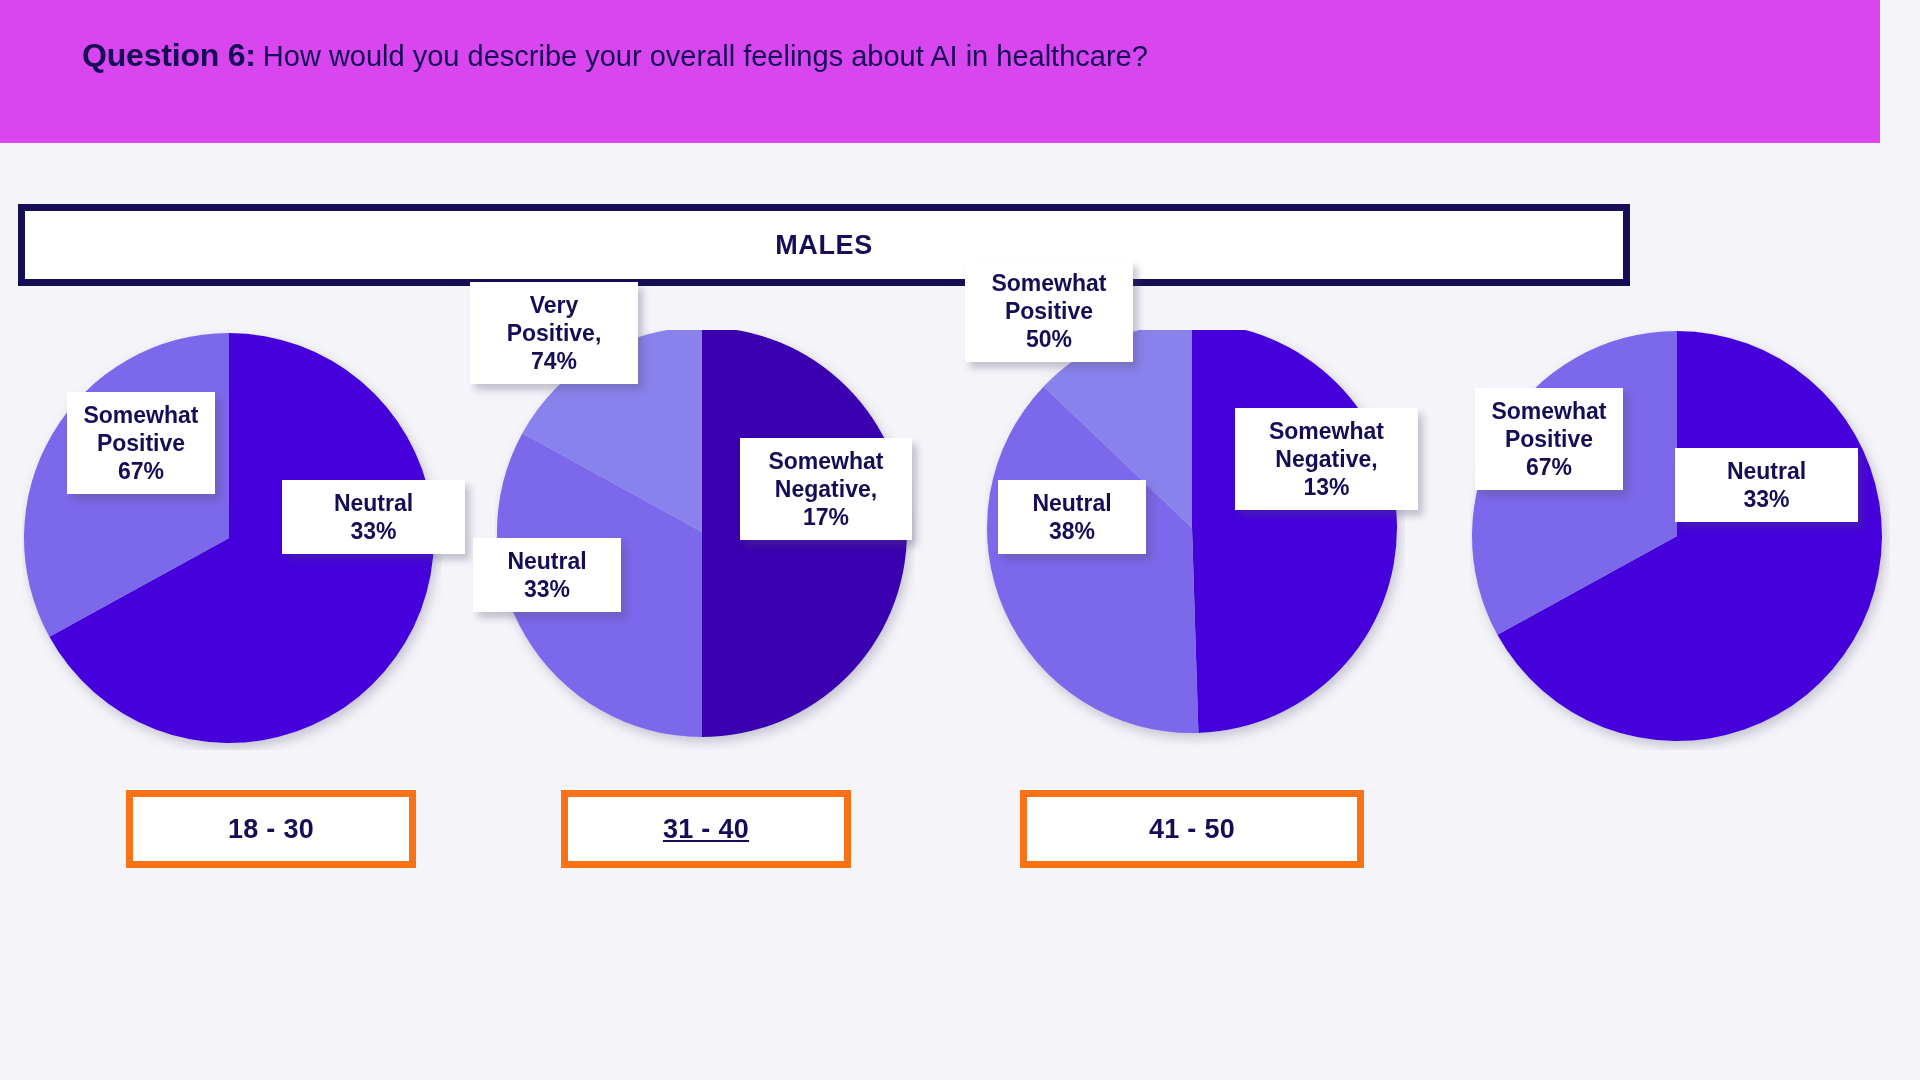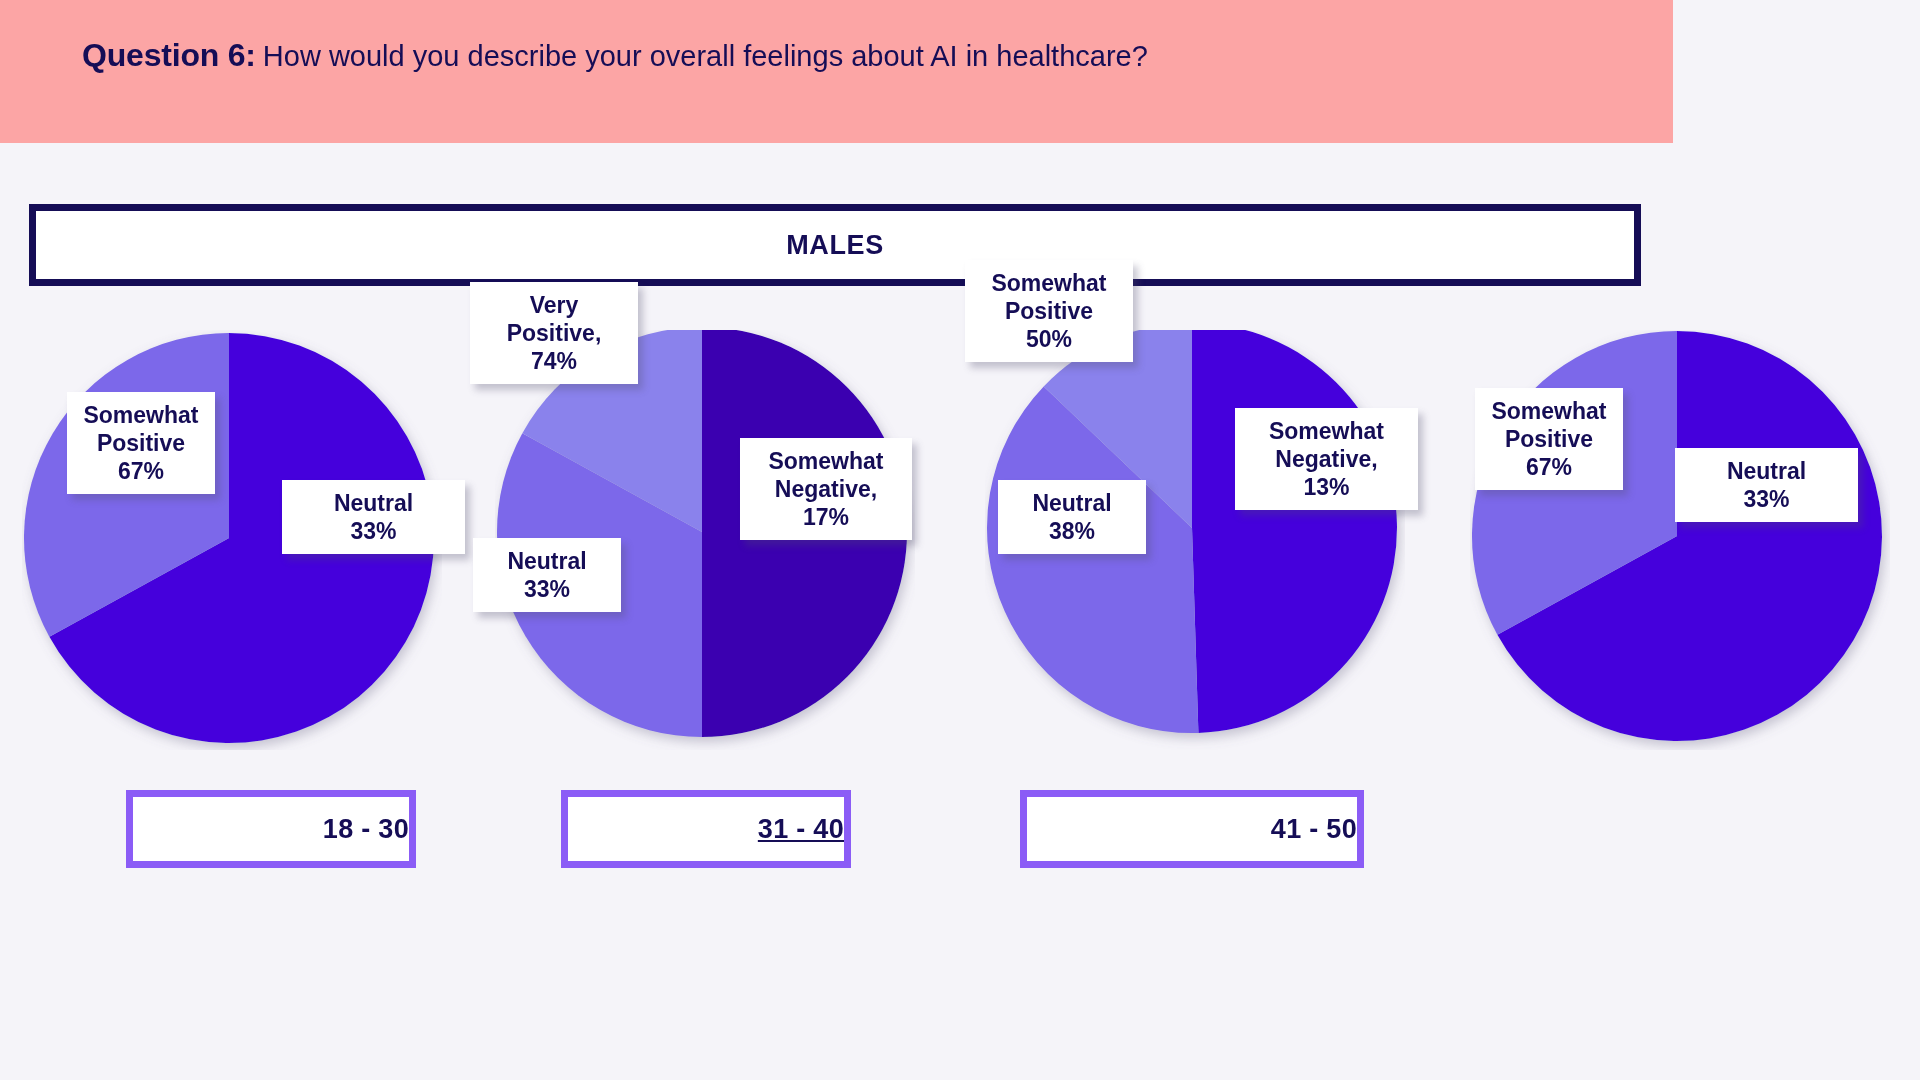--- a/index.html
+++ b/index.html
@@ -12,23 +12,23 @@
     overflow: hidden;
     background: #f5f4f9;
     font-family: "Liberation Sans", sans-serif;
     -webkit-font-smoothing: antialiased;
   }
 
   
   #header-band {
     position: absolute;
     left: 0; top: 0;
-    width: 1673px;
+    width: 1880px;
     height: 143px;
-    background: #fca5a5;
+    background: #d946ef;
     box-sizing: border-box;
   }
   #question-line {
     position: absolute;
     left: 82px;
     top: 34px;
     white-space: nowrap;
     color: #150d56;
     font-size: 31px;
     line-height: 42px;
@@ -40,21 +40,21 @@
   }
   #question-text {
     font-weight: 400;
     font-size: 29px;
     margin-left: 7px;
   }
 
   
   #group-banner {
     position: absolute;
-    left: 29px;
+    left: 18px;
     top: 204px;
     width: 1612px;
     height: 82px;
     background: #ffffff;
     border: 7px solid #150d56;
     box-sizing: border-box;
     display: flex;
     align-items: center;
     justify-content: center;
   }
@@ -113,25 +113,25 @@
     left: 0;
     top: 790px;
     width: 1920px;
     height: 90px;
   }
   .age-box {
     position: absolute;
     top: 0;
     height: 78px;
     background: #ffffff;
-    border: 7px solid #8b5cf6;
+    border: 7px solid #f97316;
     box-sizing: border-box;
     display: flex;
     align-items: center;
-    justify-content: flex-end;
+    justify-content: center;
     color: #150d56;
     font-weight: 700;
     font-size: 27px;
     letter-spacing: 0.3px;
   }
 </style>
 </head>
 <body>
 
 <div id="header-band">

